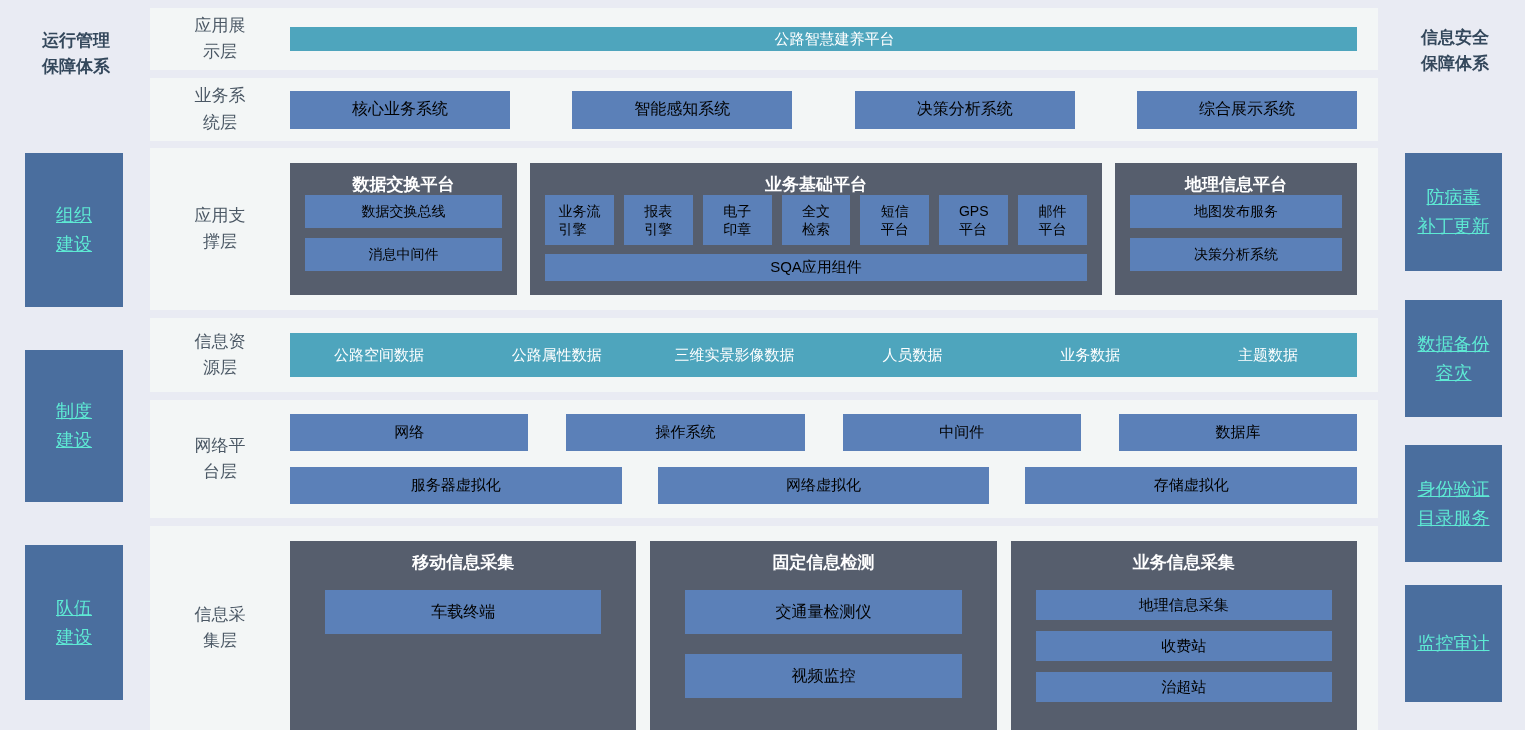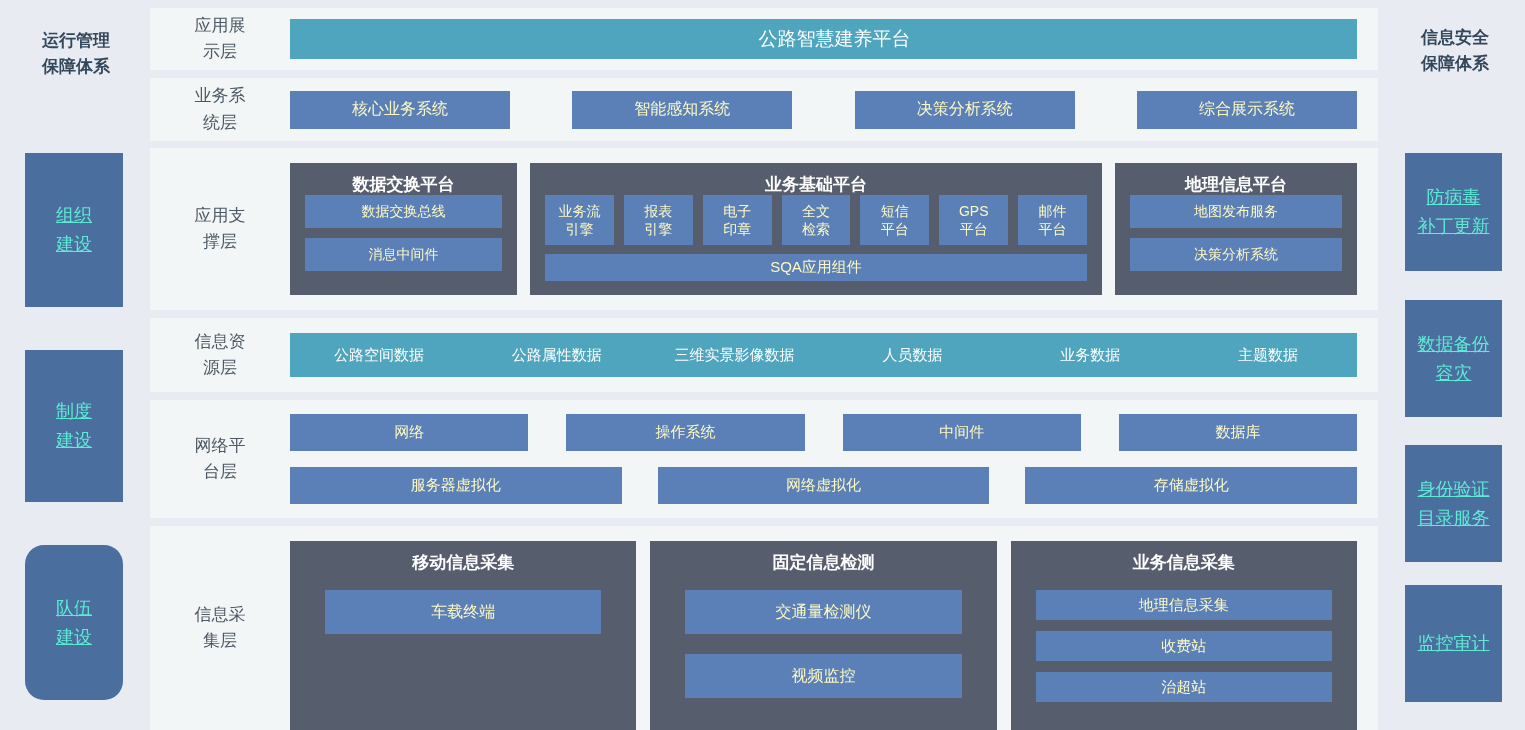--- a/index.html
+++ b/index.html
@@ -31,21 +31,21 @@
     justify-content: center;
     text-align: center;
     white-space: pre-line;
     font-size: 18px;
     line-height: 1.6;
     text-decoration: underline;
   }
   .lb { left: 25px; width: 98px; }
   .lb1 { top: 153px; height: 154px; }
   .lb2 { top: 350px; height: 152px; }
-  .lb3 { top: 545px; height: 155px; border-radius: 19px; }
+  .lb3 { top: 545px; height: 155px; }
   .rb { left: 1405px; width: 97px; }
   .rb1 { top: 153px; height: 118px; }
   .rb2 { top: 300px; height: 117px; }
   .rb3 { top: 445px; height: 117px; }
   .rb4 { top: 585px; height: 117px; }
 
   .layer {
     position: absolute;
     left: 150px;
     width: 1228px;
@@ -60,38 +60,37 @@
     text-align: center;
     white-space: pre-line;
     font-size: 17px;
     line-height: 1.55;
     color: #4b5865;
   }
   .layer-content { flex: 1; margin-right: 21px; }
 
   .btn {
     background: #5b80b8;
-    color: #fef9c3;
-    display: flex;
-    align-items: center;
-    justify-content: center;
-    text-align: center;
+    color: #000000;
+    display: flex;
+    align-items: center;
+    justify-content: center;
   }
   .teal {
     background: #4ea5bd;
     color: #fff;
     display: flex;
     align-items: center;
     justify-content: center;
     text-align: center;
   }
 
   
   .content-display { display: flex; align-items: center; }
-  .teal-bar { width: 100%; height: 40px; font-size: 19px; padding-left: 22px; }
+  .teal-bar { width: 100%; height: 24px; font-size: 15px; padding-left: 22px; }
 
   
   .content-business { display: flex; align-items: center; justify-content: space-between; }
   .sys-btn { width: 220px; height: 38px; font-size: 16px; }
 
   
   .content-support { display: flex; align-items: center; gap: 13px; }
   .dark-panel {
     background: #565e6d;
     color: #fff;

